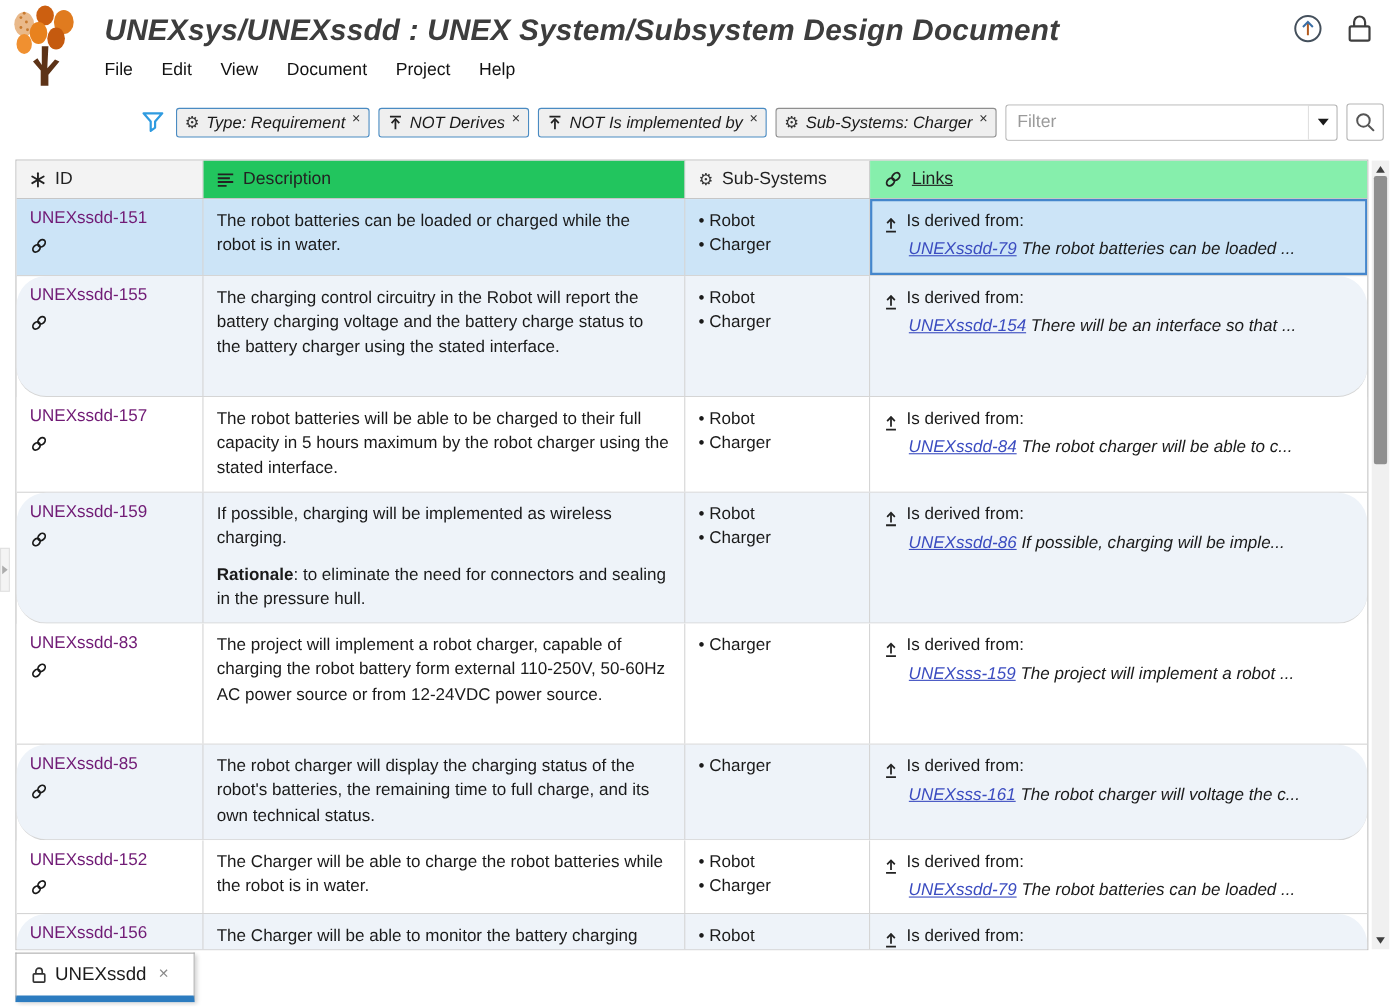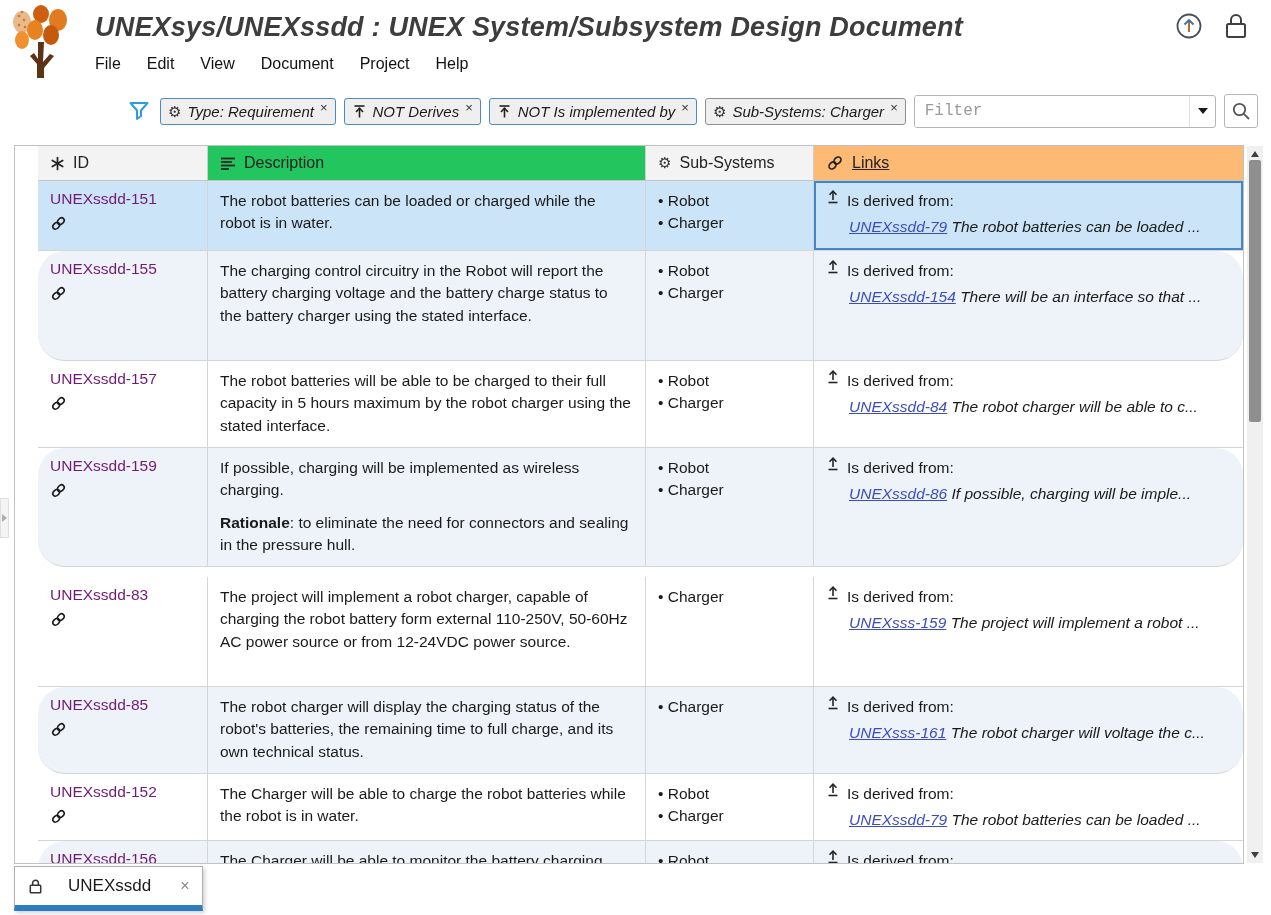--- a/index.html
+++ b/index.html
@@ -22,55 +22,55 @@
   .funnel { flex:0 0 auto; margin-right:2px; }
   .chip { display:flex; align-items:center; gap:6px; height:27px; padding:0 7px;
     background:#efefef; border:1px solid #4a8bc2; border-radius:3px;
     font-size:15px; font-style:italic; color:#1a1a1a; white-space:nowrap; }
   .chip .gear { font-style:normal; font-size:15px; color:#333; line-height:1; }
   .chip .chip-close { font-style:normal; font-size:13px; color:#333; transform:translateY(-4px); cursor:pointer; }
   .chip.gray-border { border-color:#8f8f8f; }
   .filter-combo { flex:1 1 auto; display:flex; align-items:center; height:33px;
     border:1px solid #b5b5b5; border-radius:3px; background:#fff; overflow:hidden; }
   .filter-combo input { flex:1; border:none; outline:none; height:100%; padding:0 10px;
-    font-size:16px; font-family:Liberation Mono, monospace; color:#0f766e; }
+    font-size:16px; font-family:Liberation Sans, sans-serif; color:#0f766e; }
   .filter-combo input::placeholder { color:#9a9a9a; }
   .combo-caret { flex:0 0 26px; height:100%; display:flex; align-items:center; justify-content:center;
     border-left:1px solid #e0e0e0; cursor:pointer; }
   .combo-caret i { width:0; height:0; border-left:5px solid transparent; border-right:5px solid transparent;
     border-top:6px solid #1a1a1a; }
   .search-btn { flex:0 0 34px; height:34px; border:1px solid #b5b5b5; border-radius:3px;
     background:#fff; display:flex; align-items:center; justify-content:center; cursor:pointer; }
 
   
   .tablewrap { position:absolute; left:14px; top:145px; width:1230px; height:719px;
-    border:1px solid #c2c2c2; overflow:hidden; background:#fff;padding-left:23px; }
+    border:1px solid #c2c2c2; overflow:hidden; background:#fff; }
   .thead { display:grid; grid-template-columns:170px 438px 168px 1fr; height:35px;
     border-bottom:1px solid #c6c6c6; font-size:16px; color:#222; }
   .th { display:flex; align-items:center; gap:8px; padding:0 12px; border-right:1px solid #cfcfcf; }
   .th:last-child { border-right:none; }
   .th-light { background:#f3f3f3; }
   .th-mid   { background:#22c55e; }
-  .th-dark  { background:#fdba74;text-decoration:underline; }
+  .th-dark  { background:#86efac;text-decoration:underline; }
   .th .gear { font-size:15px; color:#333; }
 
   .trow { display:grid; grid-template-columns:170px 438px 168px 1fr;
     border-bottom:1px solid #d5d5d5; background:#fff; font-size:15.5px; }
   .trow.alt { background:#eef3f9;border-radius:27px; }
   .trow.selected { background:#cce4f7; }
   .tcell { padding:9px 12px; border-right:1px solid #d5d5d5; overflow:hidden; }
   .tcell:last-child { border-right:none; }
   .id-cell .rid { color:#701a75; }
   .id-cell .chain { display:block; margin-top:7px; }
   .desc p { margin:0 0 10px; line-height:1.45; }
   .desc p:last-child { margin-bottom:0; }
   .subs div { line-height:1.45; }
   .links-cell { position:relative; padding:8px 12px; }
   .links-cell.cell-selected { box-shadow:inset 0 0 0 2px #4486cc; }
-  .ltype-line { display:flex; align-items:flex-start; gap:7px; line-height:1.5; }
+  .ltype-line { display:flex; align-items:flex-end; gap:7px; line-height:1.5; }
   .llink-line { margin-left:23px; margin-top:3px; white-space:nowrap; overflow:hidden; line-height:1.5;font-style:italic; }
   .lid { color:#3b4cc0; text-decoration:underline; cursor:pointer; }
   .ltext { color:#1a1a1a; }
 
   
   .vscroll { position:absolute; left:1247px; top:146px; width:16px; height:717px; background:#f0f0f0; }
   .vs-up, .vs-down { position:absolute; left:4px; width:0; height:0;
     border-left:4.5px solid transparent; border-right:4.5px solid transparent; }
   .vs-up { top:5px; border-bottom:6px solid #3f3f3f; }
   .vs-down { bottom:5px; border-top:6px solid #3f3f3f; }
@@ -80,21 +80,21 @@
   .edge-handle { position:absolute; left:0; top:498px; width:9px; height:40px; background:#f4f4f4;
     border:1px solid #e0e0e0; display:flex; align-items:center; justify-content:center; }
   .edge-handle i { width:0; height:0; border-top:4px solid transparent; border-bottom:4px solid transparent;
     border-left:5px solid #adadad; }
 
   
   .tabbar { position:absolute; left:0; top:864px; width:100%; height:51px; background:#fff; }
   .tab { position:absolute; left:14px; top:2px; height:45px; min-width:163px;
     background:#fff; border:1px solid #b0b0b0; border-bottom:6px solid #2c7cc0;
     box-shadow:2px 2px 4px rgba(0,0,0,.18);
-    display:flex; align-items:center; gap:25px; padding:16px 13px; font-size:17px; color:#1a1a1a; cursor:pointer; }
+    display:flex; align-items:center; gap:7px; padding:16px 13px; font-size:17px; color:#1a1a1a; cursor:pointer; }
   .tab .tab-close { color:#8a8a8a; font-size:16px; margin-left:4px; cursor:pointer; }
 
   svg { display:block; }
 </style>
 </head>
 <body>
 
 <div class="titlebar">
   <div class="logo">
     <svg width="66" height="76" viewBox="0 0 66 76">
@@ -368,21 +368,21 @@
           </svg>
         </span>
         <span class="ltype">Is derived from:</span>
       </div>
       <div class="llink-line">
         <span class="lid">UNEXssdd-86</span><span class="ltext"> If possible, charging will be imple...</span>
       </div>
     </div>
   </div>
 
-  <div class="trow" style="min-height: 110px; margin-top: 10px;">
+  <div class="trow" style="min-height: 110px;">
     <div class="tcell id-cell">
       <span class="rid">UNEXssdd-83</span>
       <span class="chain">
         <svg width="17" height="17" viewBox="0 0 20 20" fill="none" stroke="#1a1a1a" stroke-width="1.9">
           <ellipse cx="7.3" cy="12.7" rx="4.4" ry="3.3" transform="rotate(-45 7.3 12.7)"></ellipse>
           <ellipse cx="12.7" cy="7.3" rx="4.4" ry="3.3" transform="rotate(-45 12.7 7.3)"></ellipse>
         </svg>
       </span>
     </div>
     <div class="tcell desc">

